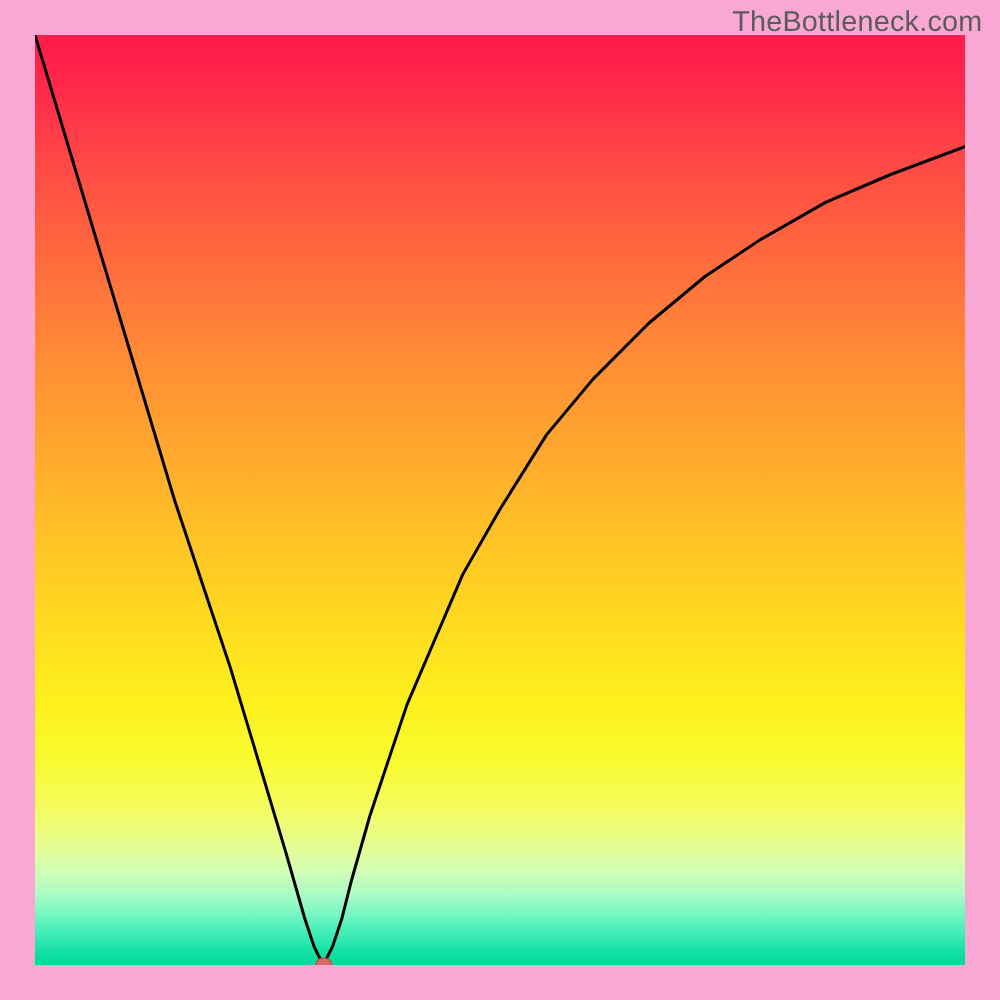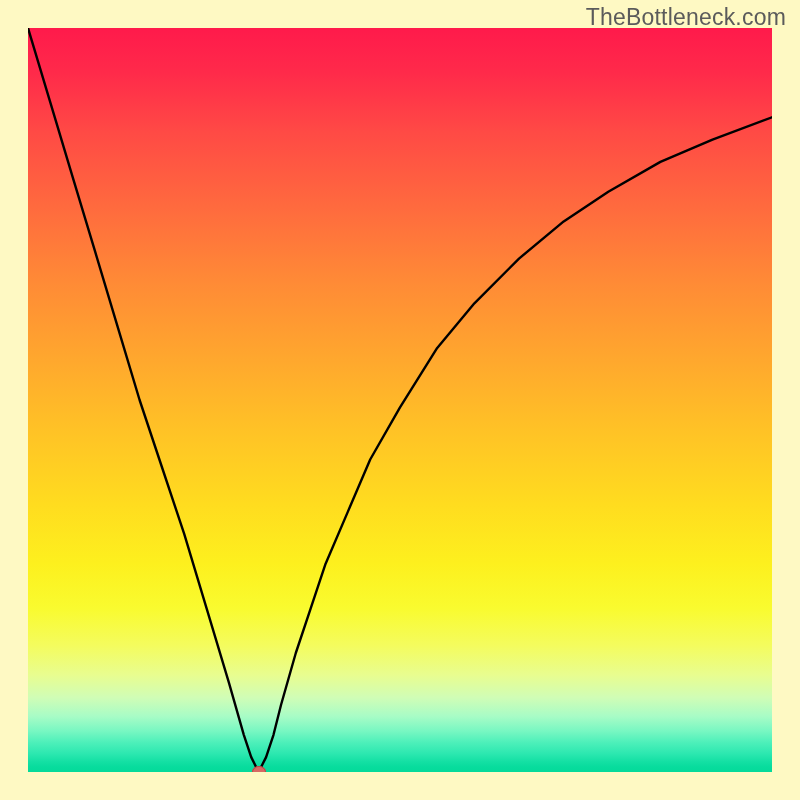--- a/index.html
+++ b/index.html
@@ -8,21 +8,21 @@
     width: 800px;
     height: 800px;
     background: #000;
     overflow: hidden;
     font-family: Arial, Helvetica, sans-serif;
   }
   .frame {
     position: relative;
     width: 800px;
     height: 800px;
-    background: #fef9c3;
+    background: #f9a8d4;
   }
   .watermark {
     position: absolute;
     top: 4px;
     right: 14px;
     color: #5b5b5b;
     font-size: 23px;
     font-weight: 500;
     letter-spacing: 0.2px;
     z-index: 5;

